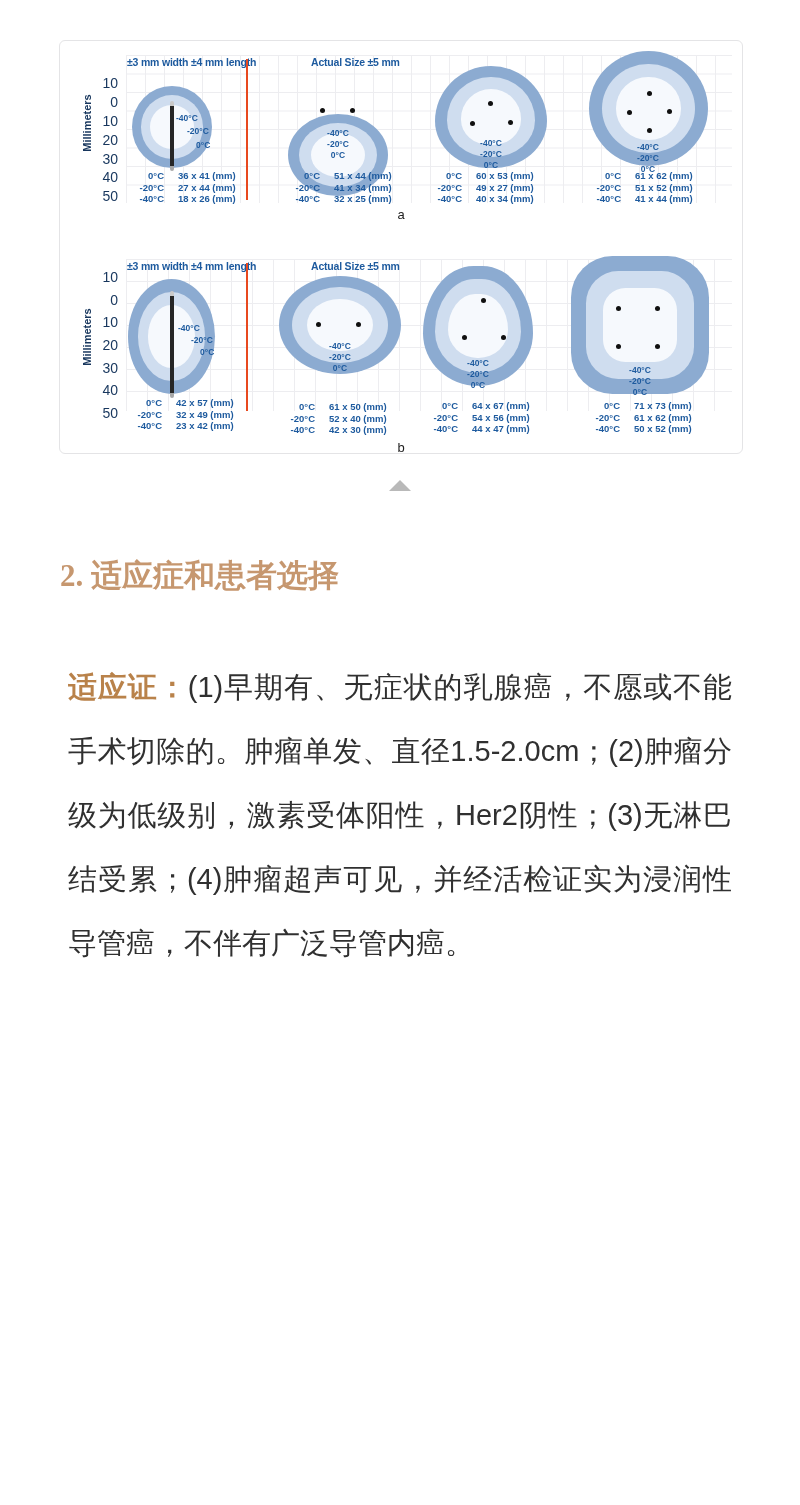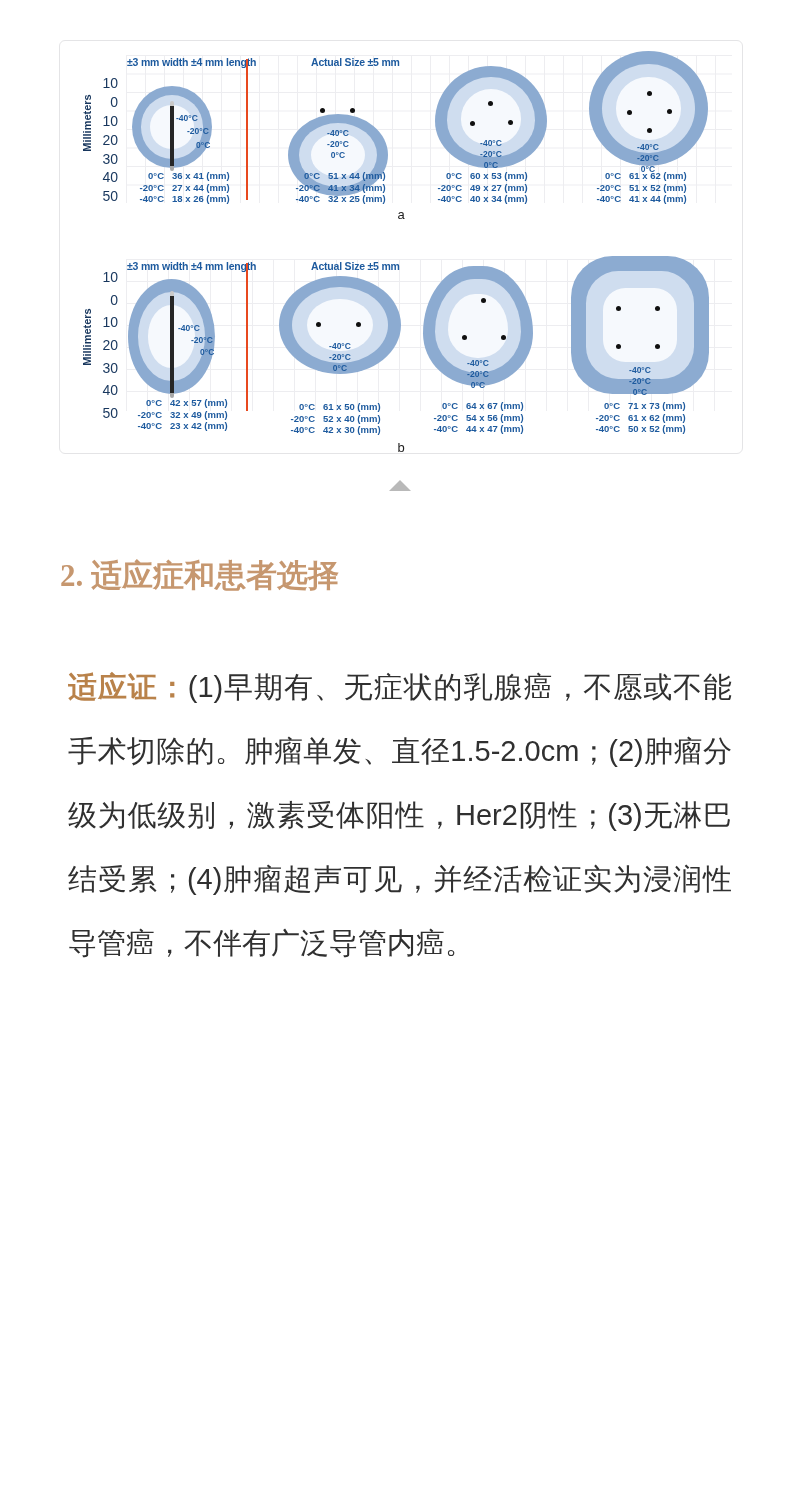--- a/index.html
+++ b/index.html
@@ -46,21 +46,21 @@
 
   .dot{position:absolute;width:5px;height:5px;border-radius:50%;background:#101010;}
 
   .temps{position:absolute;width:80px;text-align:center;font-size:8.5px;font-weight:bold;
     color:#1d5a9e;line-height:11px;}
   .tdiag{position:absolute;font-size:8.5px;font-weight:bold;color:#1d5a9e;}
 
   .ptab{position:absolute;font-size:9.5px;font-weight:bold;color:#1d5a9e;line-height:11.5px;}
   .ptab .r{display:flex;}
   .ptab .tc{width:42px;text-align:right;}
-  .ptab .tv{margin-left:8px;white-space:nowrap;text-align:right;}
+  .ptab .tv{margin-left:14px;white-space:nowrap;text-align:right;}
   #tab-a1{left:62px;top:129px;} #tab-a2{left:218px;top:129px;}
   #tab-a3{left:360px;top:129px;} #tab-a4{left:519px;top:129px;}
   #tab-b1{left:60px;top:356px;} #tab-b2{left:213px;top:360px;}
   #tab-b3{left:356px;top:359px;} #tab-b4{left:518px;top:359px;}
 
   .row-label{position:absolute;left:0;width:100%;text-align:center;font-size:13px;color:#222;}
   #label-a{top:166px;} #label-b{top:399px;}
 
   
   .collapse-tri{width:0;height:0;border-left:11px solid transparent;border-right:11px solid transparent;

